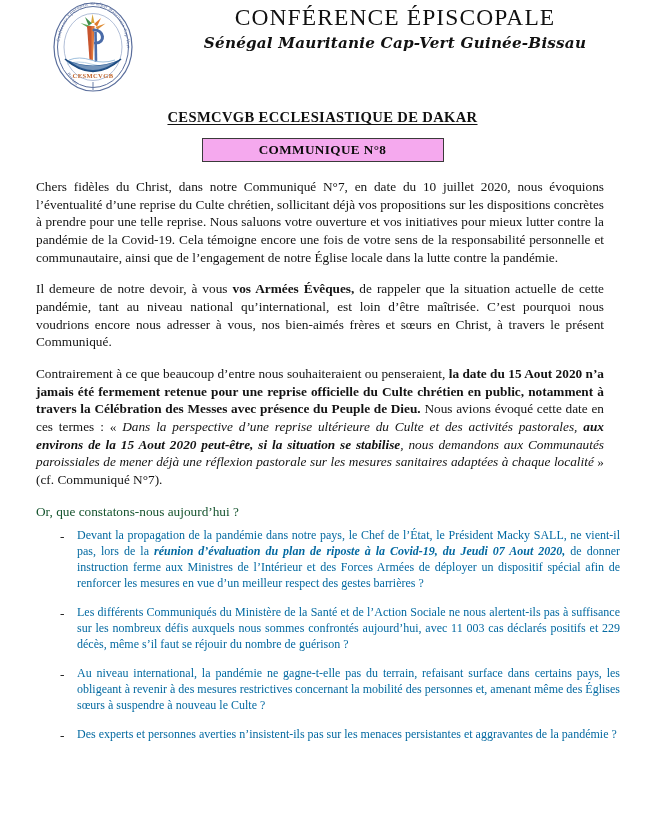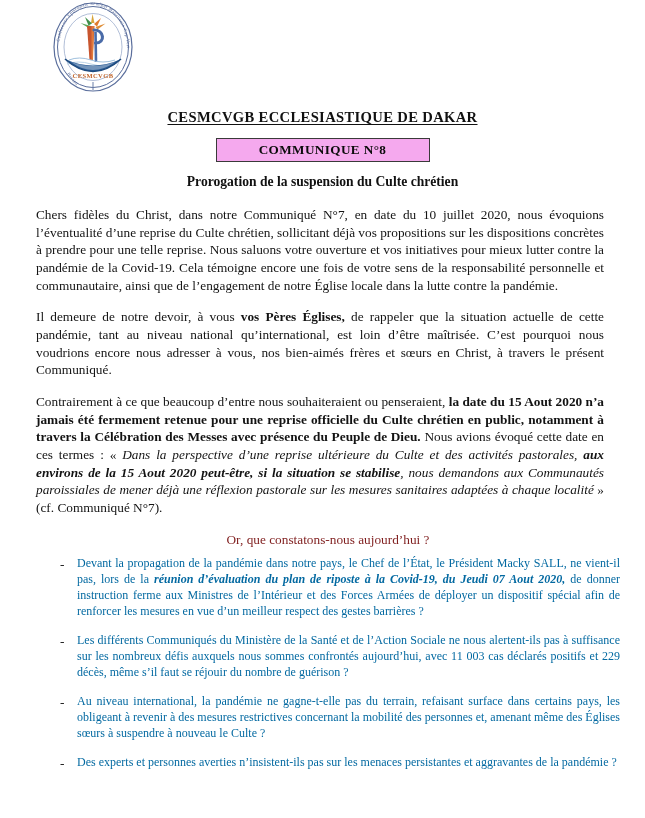--- a/index.html
+++ b/index.html
@@ -79,21 +79,21 @@
     text-underline-offset: 2px;
   }
 
   
   .comm-box-row {
     display: flex;
     justify-content: center;
     margin-top: 12px;
   }
   .comm-box {
-    width: 214px;
+    width: 242px;
     height: 24px;
     background: #f5a9ee;
     border: 1.3px solid #3a3a3a;
     display: flex;
     align-items: center;
     justify-content: center;
     font-size: 13.2px;
     font-weight: bold;
     letter-spacing: 0.4px;
     color: #0c0c0c;
@@ -123,22 +123,21 @@
   }
 
   .b { font-weight: bold; }
   .i { font-style: italic; }
   .bi { font-weight: bold; font-style: italic; }
 
   .orline {
     margin: 0 0 8px 0;
     font-size: 13.3px;
     line-height: 1.33;
-    color: #7f1d1d;
-    text-align: center;
+    color: #14532d;
   }
 
   
   .bullets {
     margin-top: 8px;
     margin-left: 24px;
   }
   .bullet {
     display: flex;
     margin-bottom: 13px;
@@ -205,40 +204,43 @@
         <path d="M18 57 Q 46 82, 74 57" fill="none" stroke="#1d4a7e" stroke-width="1.6"></path>
 
         <path d="M24 60 Q 46 76, 68 60 Q 46 68, 24 60 Z" fill="#ffffff" opacity="0.35"></path>
 
         <text x="46" y="76" text-anchor="middle" font-family="'Liberation Serif', serif" font-size="6.5" font-weight="bold" fill="#c0662e" letter-spacing="0.4">CESMCVGB</text>
 
         <path d="M45.5 80 L46.5 80 L46.5 88 L45.5 88 Z" fill="#6b7fa8"></path>
       </svg>
     </div>
 
+    <div class="header-titles">
+      <div class="conf-title">CONFÉRENCE ÉPISCOPALE</div>
+      <div class="conf-sub">Sénégal Mauritanie Cap-Vert Guinée-Bissau</div>
+    </div>
   </div>
 
   <div class="province">
     <span class="u">CESMCVGB ECCLESIASTIQUE DE DAKAR</span>
   </div>
 
   <div class="comm-box-row">
     <div class="comm-box">COMMUNIQUE N°8</div>
   </div>
 
-  <div class="prorogation">Prorogation de la suspension du Culte chrétien</div>
 
   <div class="body-text">
 
     <p class="para">
       <span>Chers fidèles du Christ, dans notre Communiqué N°7, en date du 10 juillet 2020, nous évoquions l’éventualité d’une reprise du Culte chrétien, sollicitant déjà vos propositions sur les dispositions concrètes à prendre pour une telle reprise. Nous saluons votre ouverture et vos initiatives pour mieux lutter contre la pandémie de la Covid-19. Cela témoigne encore une fois de votre sens de la responsabilité personnelle et communautaire, ainsi que de l’engagement de notre Église locale dans la lutte contre la pandémie.</span>
     </p>
 
     <p class="para">
-      <span>Il demeure de notre devoir, à vous </span><span class="b">vos Pères Églises,</span><span> de rappeler que la situation actuelle de cette pandémie, tant au niveau national qu’international, est loin d’être maîtrisée. C’est pourquoi nous voudrions encore nous adresser à vous, nos bien-aimés frères et sœurs en Christ, à travers le présent Communiqué.</span>
+      <span>Il demeure de notre devoir, à vous </span><span class="b">vos Armées Évêques,</span><span> de rappeler que la situation actuelle de cette pandémie, tant au niveau national qu’international, est loin d’être maîtrisée. C’est pourquoi nous voudrions encore nous adresser à vous, nos bien-aimés frères et sœurs en Christ, à travers le présent Communiqué.</span>
     </p>
 
     <p class="para">
       <span>Contrairement à ce que beaucoup d’entre nous souhaiteraient ou penseraient, </span><span class="b">la date du 15 Aout 2020 n’a jamais été fermement retenue pour une reprise officielle du Culte chrétien en public, notamment à travers la Célébration des Messes avec présence du Peuple de Dieu.</span><span>  Nous avions évoqué cette date en ces termes : « </span><span class="i">Dans la perspective d’une reprise ultérieure du Culte et des activités pastorales, </span><span class="bi">aux environs de la 15 Aout 2020 peut-être, si la situation se stabilise</span><span class="i">, nous demandons aux Communautés paroissiales de mener déjà une réflexion pastorale sur les mesures sanitaires adaptées à chaque localité</span><span> » (cf. Communiqué N°7).</span>
     </p>
 
     <p class="orline">Or, que constatons-nous aujourd’hui ?</p>
 
     <div class="bullets">
 

